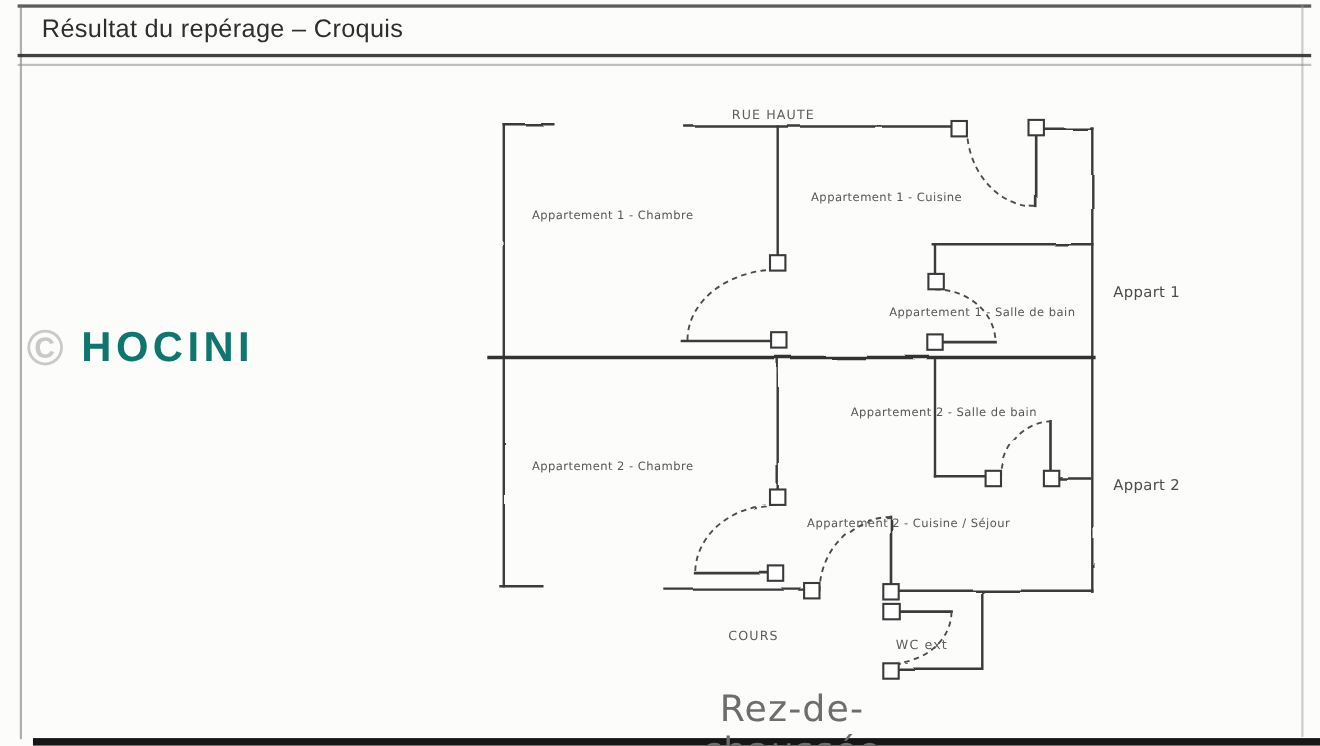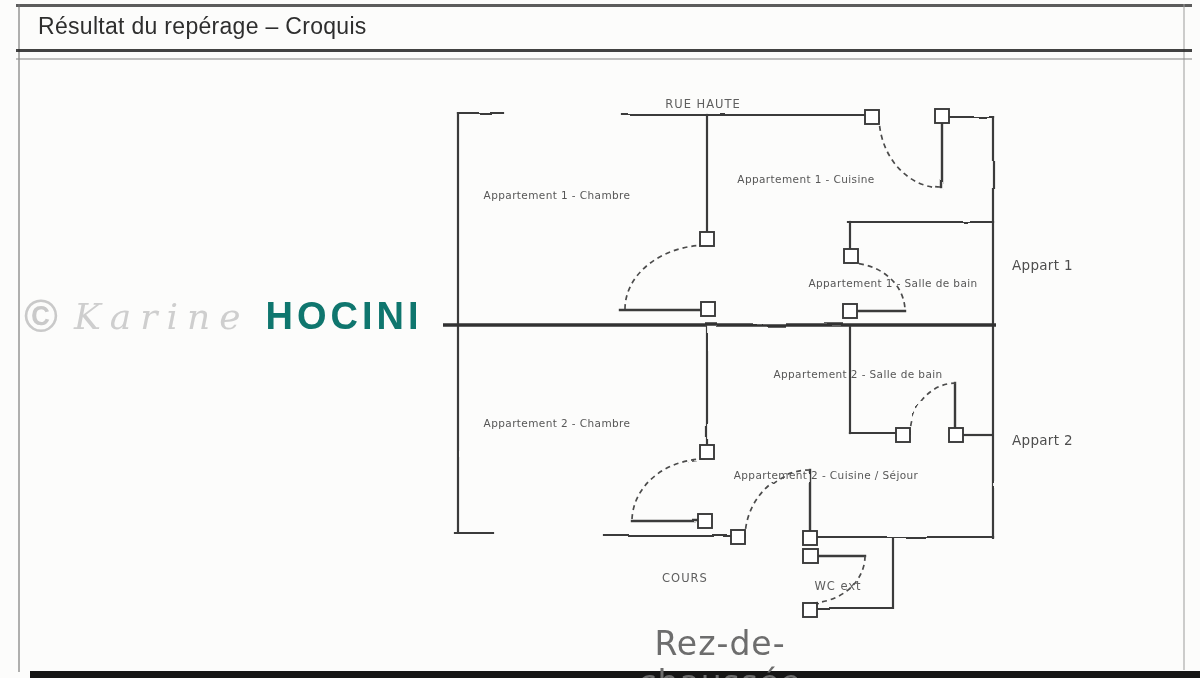--- a/index.html
+++ b/index.html
@@ -60,21 +60,20 @@
   <div class="edge edge-left"></div>
   <div class="edge edge-right"></div>
   <div class="edge edge-bottom"></div>
 
   <h1 class="header-title">Résultat du repérage – Croquis</h1>
   <div class="edge rule-heavy"></div>
   <div class="edge rule-light"></div>
 
   <div class="watermark">
     <span class="wm-c">©</span>
-    <span class="wm-script">Karine</span>
     <span class="wm-caps">HOCINI</span>
   </div>
 
   <svg class="plan" viewBox="0 0 1200 678">
     <defs>
       <filter id="rough" x="-5%" y="-5%" width="110%" height="110%">
         <feTurbulence type="fractalNoise" baseFrequency="0.02" numOctaves="2" seed="7" result="n"></feTurbulence>
         <feDisplacementMap in="SourceGraphic" in2="n" scale="2.4"></feDisplacementMap>
       </filter>
       <filter id="soft">

